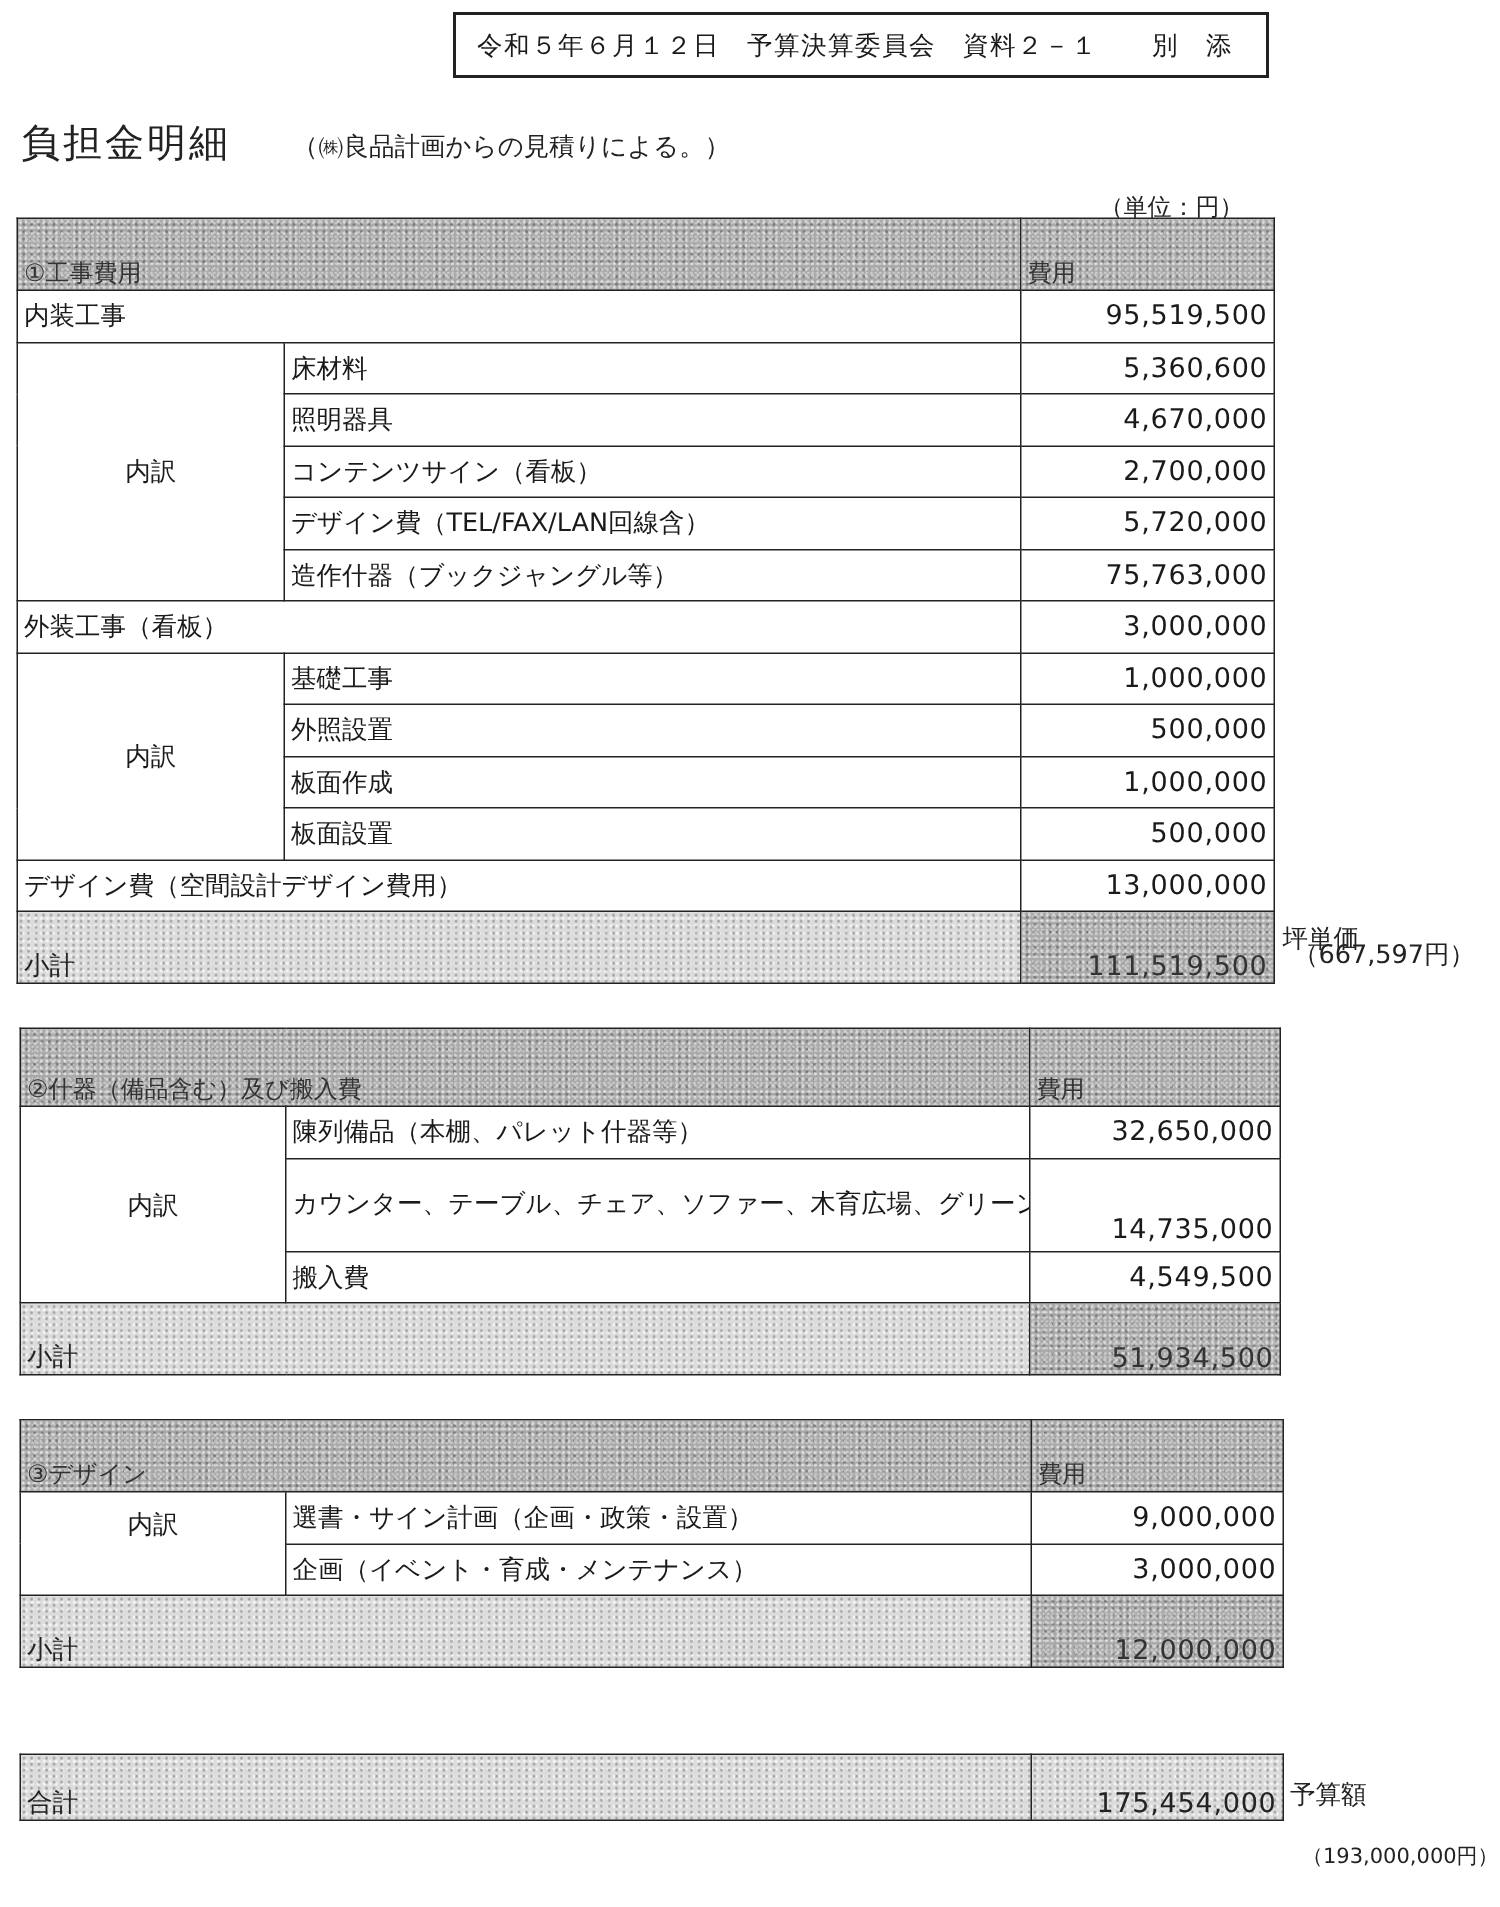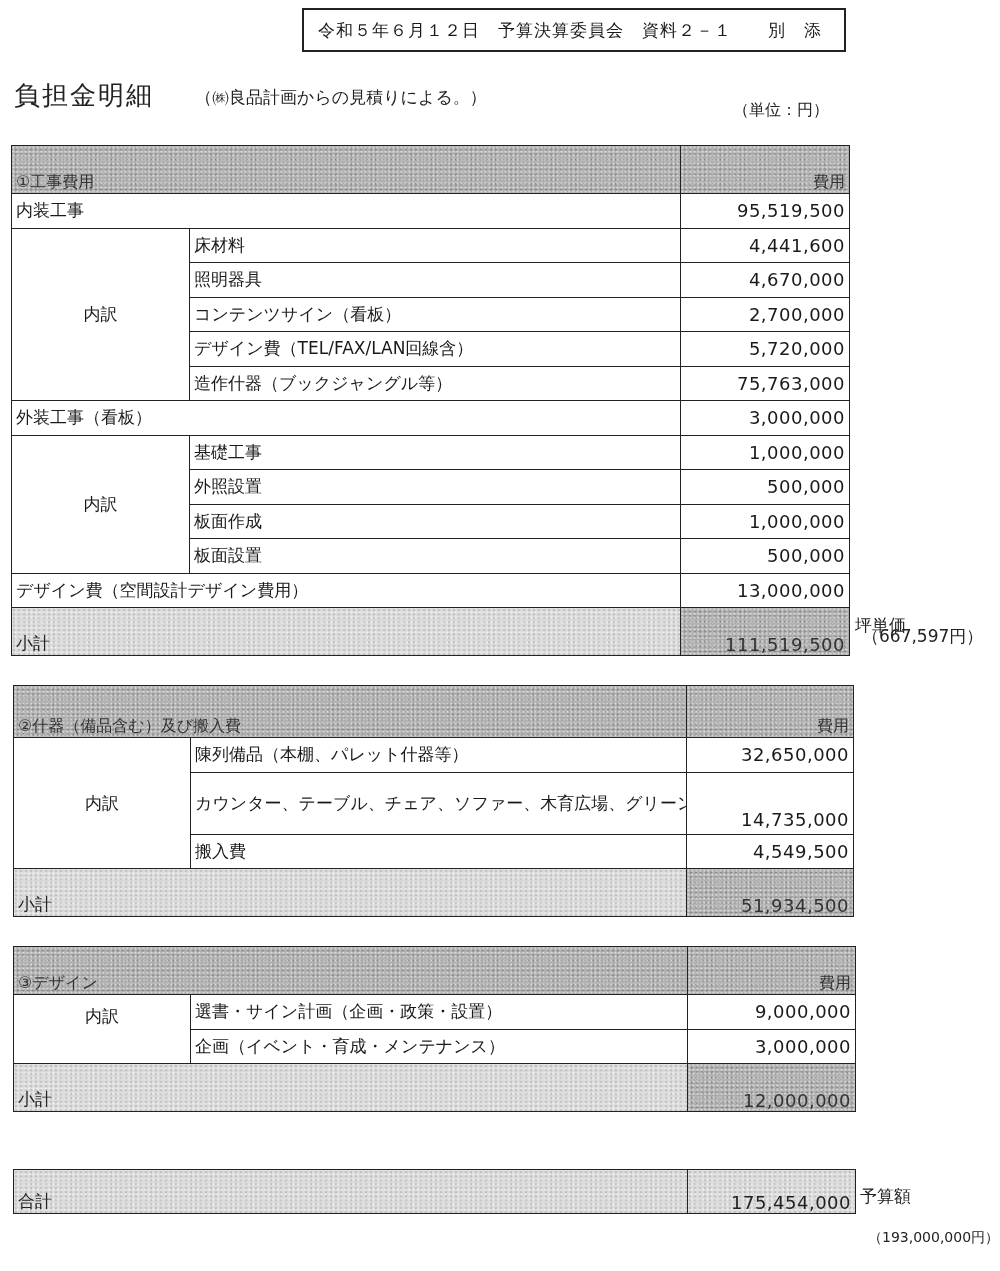--- a/index.html
+++ b/index.html
@@ -24,21 +24,21 @@
   }
   .page-title {
     left: 14px; top: 78px;
     font-size: 26px; letter-spacing: 2px; color: #222;
   }
   .page-subtitle {
     left: 195px; top: 86px;
     font-size: 17px; color: #222;
   }
   .unit-label {
-    left: 733px; top: 100px;
+    left: 733px; top: 128px;
     font-size: 16px; color: #222;
   }
 
   table.sheet {
     position: absolute;
     border-collapse: collapse;
     table-layout: fixed;
     font-size: 17px;
   }
   table.sheet td {
@@ -71,21 +71,21 @@
   }
   .shade-darker {
     background-color: #8f8f8f;
     background-image:
       radial-gradient(circle at 25% 35%, rgba(255,255,255,0.35) 0.8px, transparent 1.3px),
       radial-gradient(circle at 70% 70%, rgba(40,40,40,0.5) 0.8px, transparent 1.3px);
     background-size: 4px 4px, 5px 5px;
     color: #3a3a3a;
   }
   .hdr-label { font-size: 16px; vertical-align: bottom; padding-bottom: 4px; }
-  .hdr-cost { text-align: right; font-size: 16px; vertical-align: bottom; padding-bottom: 4px; }
+  .hdr-cost { text-align: left; font-size: 16px; vertical-align: bottom; padding-bottom: 4px; }
   .sub-label { vertical-align: bottom; padding-bottom: 4px; }
   .sub-num { vertical-align: bottom; padding-bottom: 4px; }
 
   .side-note { font-size: 17px; color: #222; white-space: nowrap; }
   .side-note-small { font-size: 14px; color: #222; white-space: nowrap; }
 </style>
 </head>
 <body>
 
 <div class="abs doc-ref">
@@ -106,21 +106,21 @@
     <td colspan="2" class="shade-dark hdr-label" style="height:48px">①工事費用</td>
     <td class="shade-dark hdr-cost" style="height:48px">費用</td>
   </tr>
   <tr>
     <td colspan="2">内装工事</td>
     <td class="num">95,519,500</td>
   </tr>
   <tr>
     <td rowspan="5" class="center">内訳</td>
     <td>床材料</td>
-    <td class="num">4,441,600</td>
+    <td class="num">5,360,600</td>
   </tr>
   <tr>
     <td>照明器具</td>
     <td class="num">4,670,000</td>
   </tr>
   <tr>
     <td>コンテンツサイン（看板）</td>
     <td class="num">2,700,000</td>
   </tr>
   <tr>

